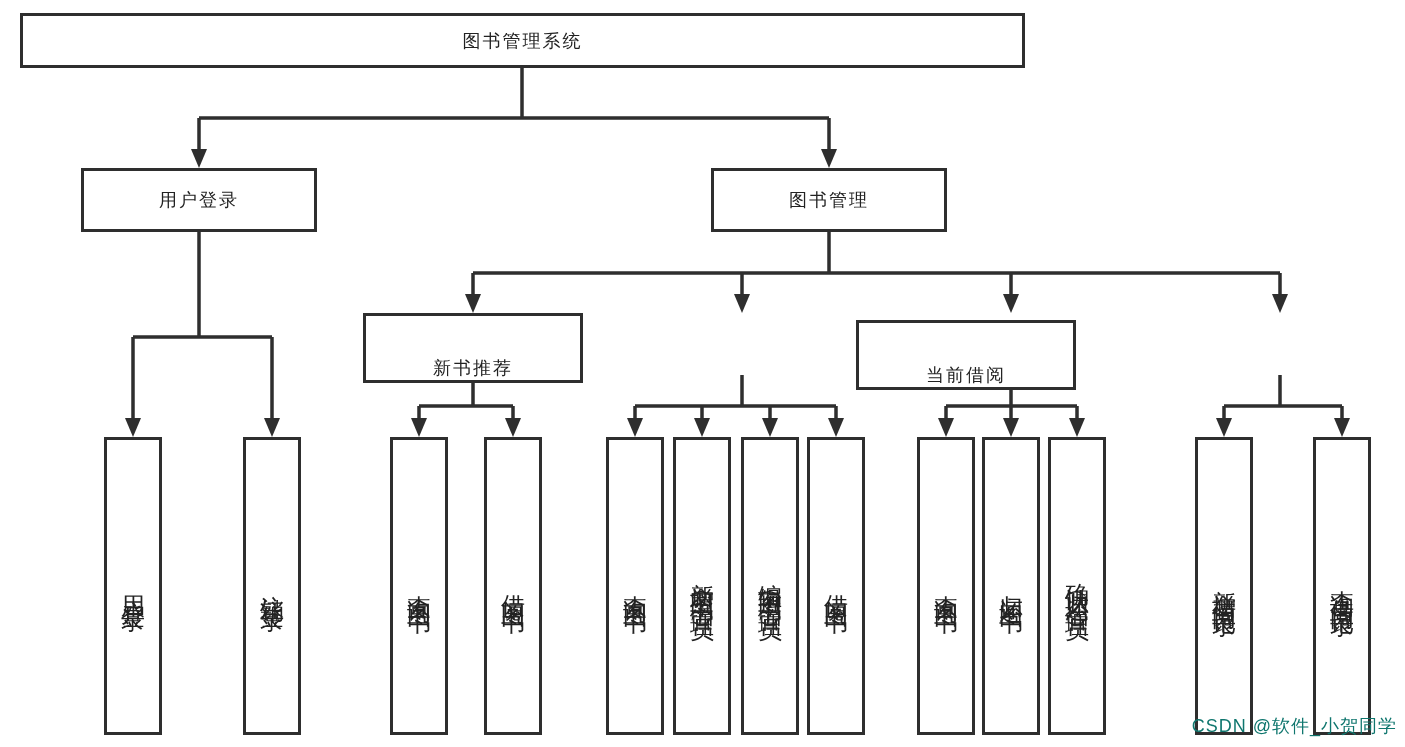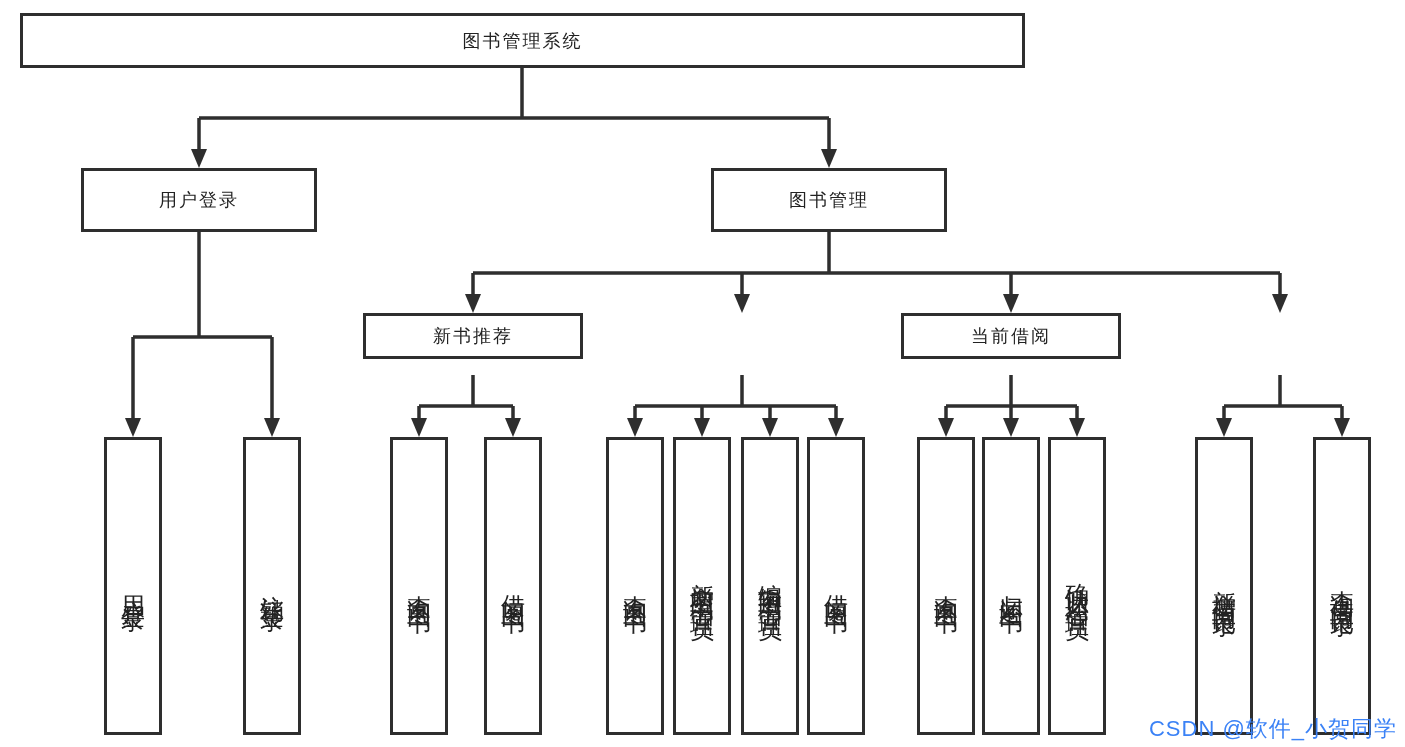--- a/index.html
+++ b/index.html
@@ -27,37 +27,37 @@
     color: #222222;
   }
   .hnode span {
     writing-mode: horizontal-tb;
     font-size: 18px;
     letter-spacing: 2px;
     white-space: nowrap;
   }
   .root  { left: 20px;  top: 13px;  width: 1005px; height: 55px; }
   .lvl2  { top: 168px; width: 236px; height: 64px; }
-  .lvl3  { top: 313px; width: 220px; height: 46px; }
+  .lvl3  { top: 313px; width: 220px; height: 70px; align-items: flex-end; }
   .vnode { top: 437px; width: 58px; height: 298px; }
   .vnode span {
     writing-mode: vertical-rl;
     text-orientation: mixed;
     font-size: 24px;
     letter-spacing: 5px;
     line-height: 1;
   }
   .wire-stroke { stroke: #2e2e2e; stroke-width: 3.5; fill: none; }
   .arrow-fill  { fill: #2e2e2e; }
   #watermark {
     position: absolute;
     right: 8px;
     top: 714px;
-    font-size: 22px;
-    color: #3b82f6;
+    font-size: 18px;
+    color: #0f766e;
     letter-spacing: 1px;
     z-index: 5;
     white-space: nowrap;
   }
 </style>
 </head>
 <body>
 
 <div id="canvas">
 
@@ -103,21 +103,21 @@
   <div class="node hnode lvl2" style="left:81px;">
     <span>用户登录</span>
   </div>
   <div class="node hnode lvl2" style="left:711px;">
     <span>图书管理</span>
   </div>
 
   <div class="node hnode lvl3" style="left:363px;">
     <span>新书推荐</span>
   </div>
-  <div class="node hnode lvl3" style="left:901px;">
+  <div class="node hnode lvl3" style="left:856px;margin-top:7px;">
     <span>当前借阅</span>
   </div>
 
   <div class="node vnode" style="left:104px;">
     <span>用户登录</span>
   </div>
   <div class="node vnode" style="left:243px;">
     <span>注销登录</span>
   </div>
 

